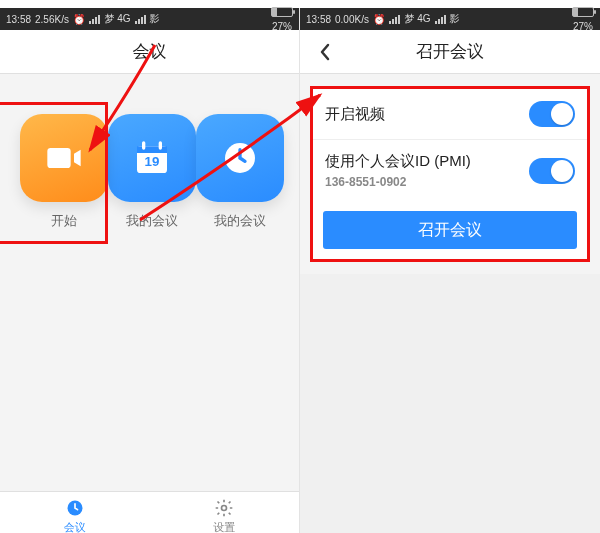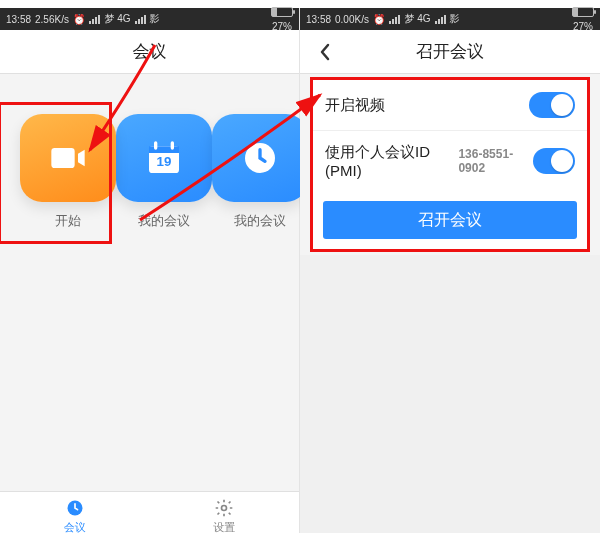--- a/index.html
+++ b/index.html
@@ -48,21 +48,21 @@
 
   
   .grid {
     flex: 1; background:#f4f4f4;
     padding: 40px 20px 10px;
     display: grid; grid-template-columns: 1fr 1fr 1fr; grid-auto-rows: 150px;
     justify-items: center; align-items: start;
   }
   .tile { display:flex; flex-direction:column; align-items:center; gap:10px; }
   .tile .box {
-    width: 96px; height: 88px; border-radius: 22px;
+    width: 88px; height: 88px; border-radius: 22px;
     display:flex; align-items:center; justify-content:center;
     box-shadow: 0 6px 14px rgba(0,0,0,0.10);
   }
   .tile.start .box { background: linear-gradient(160deg,#ffb84a,#ff8c1a); }
   .tile.blue .box { background: linear-gradient(160deg,#4aa8ff,#2a8cff); }
   .tile .lbl { font-size: 13px; color:#666; }
   .tile svg { width: 40px; height: 40px; fill:#fff; }
   .tile.start .highlight {
     position:absolute; border:3px solid #e11; width:114px; height:142px;
     transform: translate(-13px,-12px);
@@ -73,31 +73,31 @@
   .tabs {
     height: 50px; background:#fff; border-top:1px solid #e0e0e0;
     display:flex;
   }
   .tabs .tab { flex:1; display:flex; flex-direction:column; align-items:center; justify-content:center; gap:2px; font-size:11px; color:#888; }
   .tabs .tab.active { color:#2a8cff; }
   .tabs .tab svg { width:20px; height:20px; }
 
   
   .panel {
-    margin: 3px 10px; background:#fff; border:3px solid #e11;
+    margin: 12px 10px; background:#fff; border:3px solid #e11;
     padding: 0;
   }
   .row {
     display:flex; align-items:center; padding:12px 12px;
     border-bottom:1px solid #eee; font-size:15px; color:#222;
     justify-content: space-between;
   }
   .row:last-of-type { border-bottom:none; }
   .row .sub { font-size:12px; color:#888; margin-top:4px;font-weight:bold; }
-  .row .col { display:flex; flex-direction:row; }
+  .row .col { display:flex; flex-direction:column; }
   .toggle {
     width:46px; height:26px; border-radius:13px; background:#2a8cff;
     position:relative;
   }
   .toggle::after {
     content:""; position:absolute; right:2px; top:2px;
     width:22px; height:22px; background:#fff; border-radius:50%;
     box-shadow:0 1px 2px rgba(0,0,0,.2);
   }
   .primary-btn {

